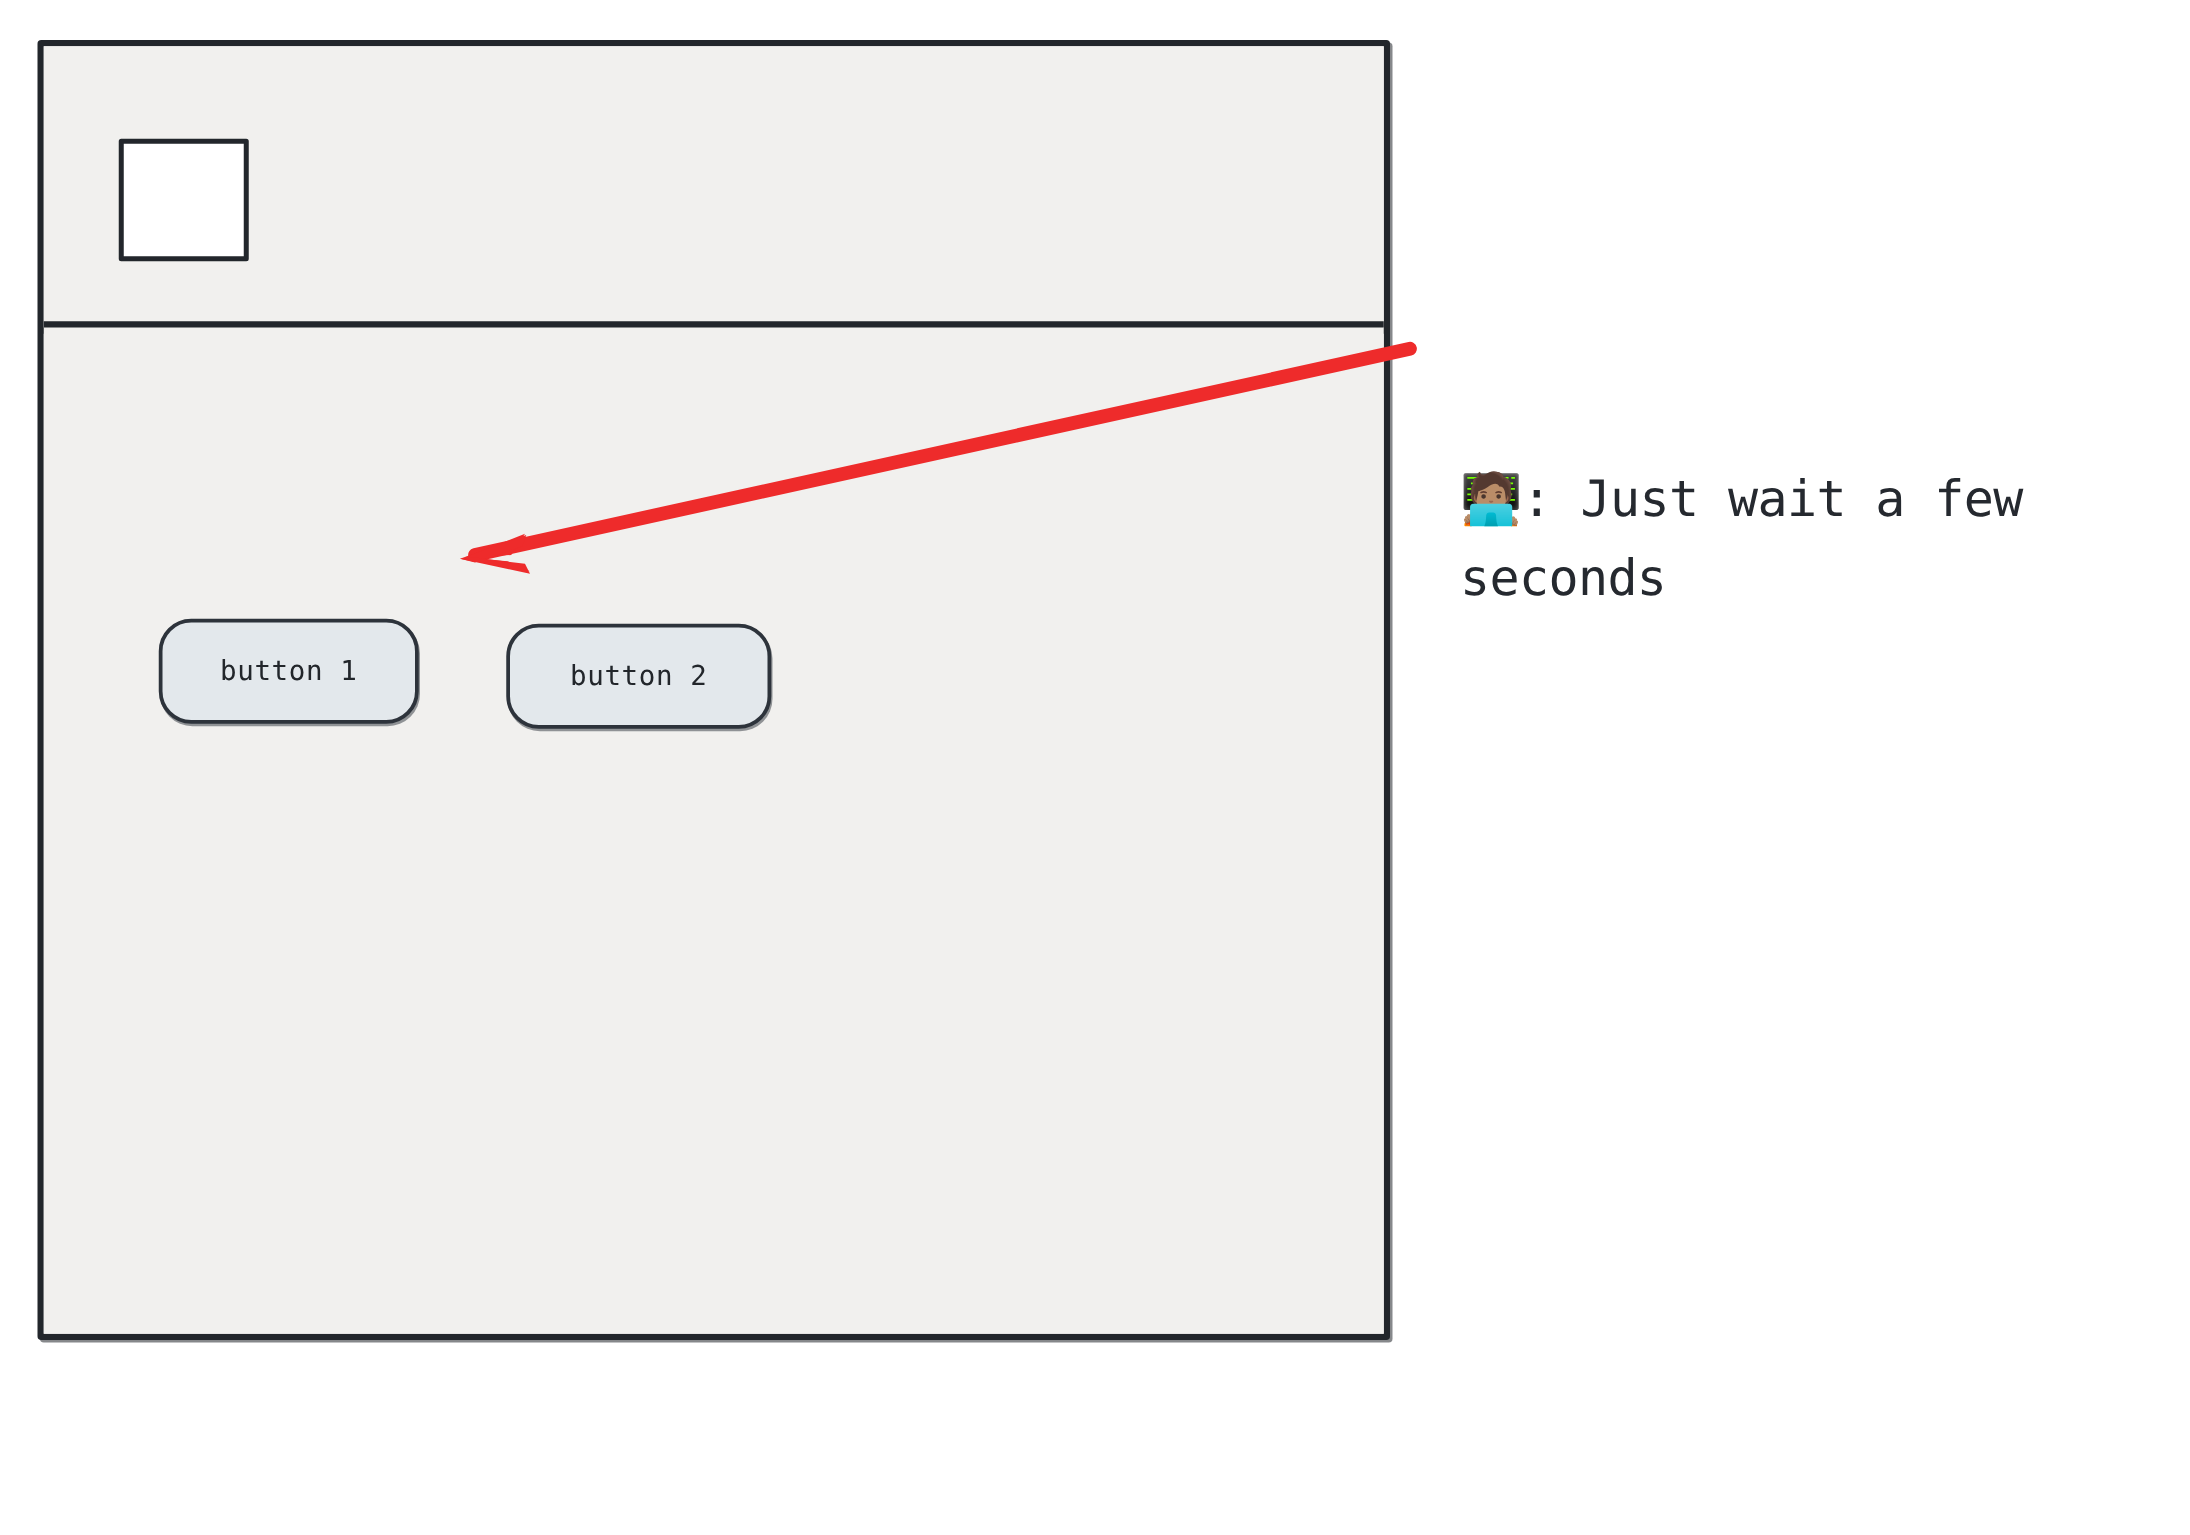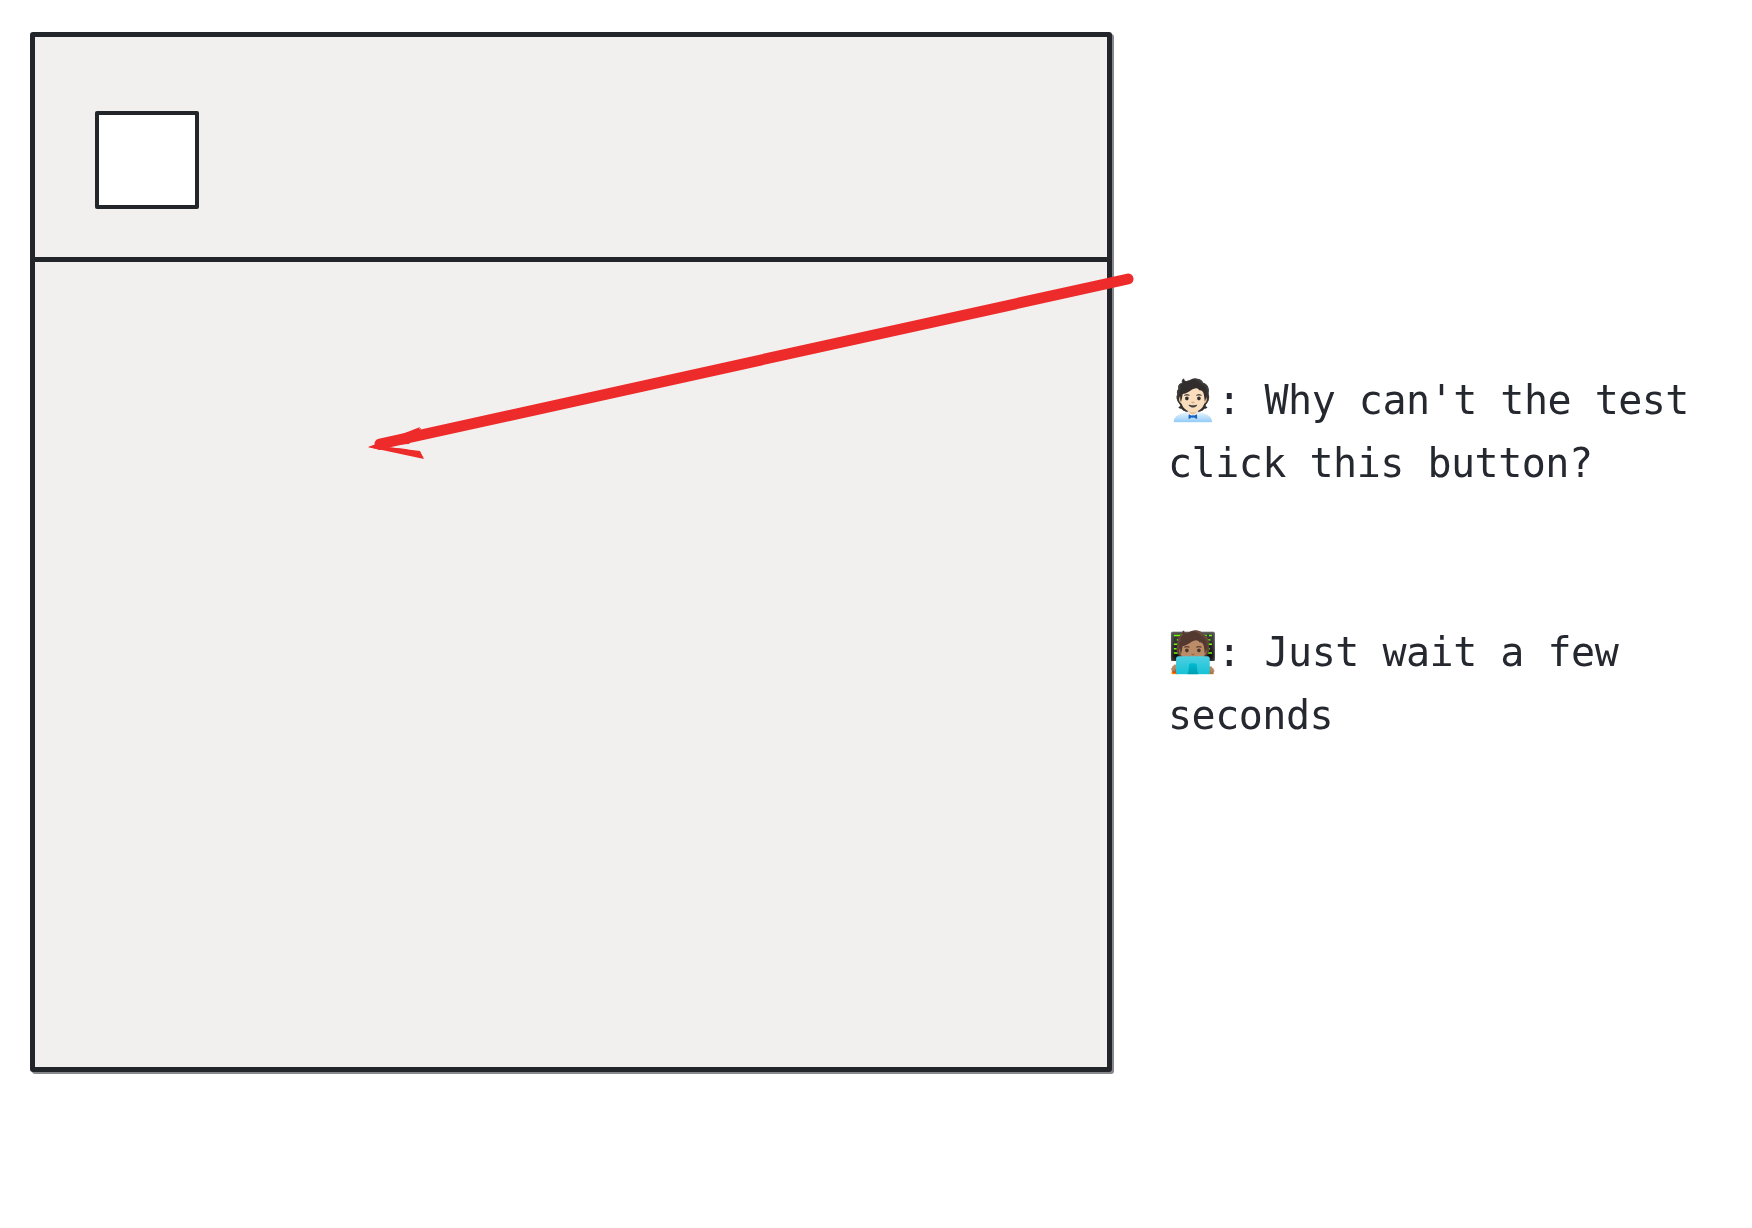--- a/index.html
+++ b/index.html
@@ -123,32 +123,42 @@
 </style>
 </head>
 <body>
 
 <div id="app-window">
 
   <div id="toolbar-panel">
     <div id="toolbar-placeholder-box"></div>
   </div>
 
+  <div id="content-panel">
+
+    <div class="sketch-button" id="btn-1">
+      <span>button 1</span>
+    </div>
+
+    <div class="sketch-button" id="btn-2">
+      <span>button 2</span>
+    </div>
+
+  </div>
 </div>
 
 <svg id="annotation-arrow" viewBox="0 0 1752 1228" xmlns="http://www.w3.org/2000/svg">
   <g>
     <path d="M 1128 279 L 380 444" stroke="#ee2b2b" stroke-width="11" stroke-linecap="round" fill="none"></path>
   </g>
   <g>
     <path d="M 372 446 L 420 427 L 409 444 Z" fill="#ee2b2b"></path>
     <path d="M 372 446 L 424 457 L 406 449 Z" fill="#ee2b2b"></path>
     <path d="M 368 447 L 421 428 L 418 437 L 380 450 Z" fill="#ee2b2b"></path>
     <path d="M 368 447 L 424 459 L 420 451 L 380 446 Z" fill="#ee2b2b"></path>
   </g>
 </svg>
 
 <div id="dialogue-panel">
-  <span class="dialogue-line"><span class="speaker-emoji">🧑🏻‍💼</span><span>: Why can't the test click this button?</span></span>
   <span class="dialogue-line"><span class="speaker-emoji">🧑🏽‍💻</span><span>: Just wait a few seconds</span></span>
   
   
 </div>
 
 </body></html>

